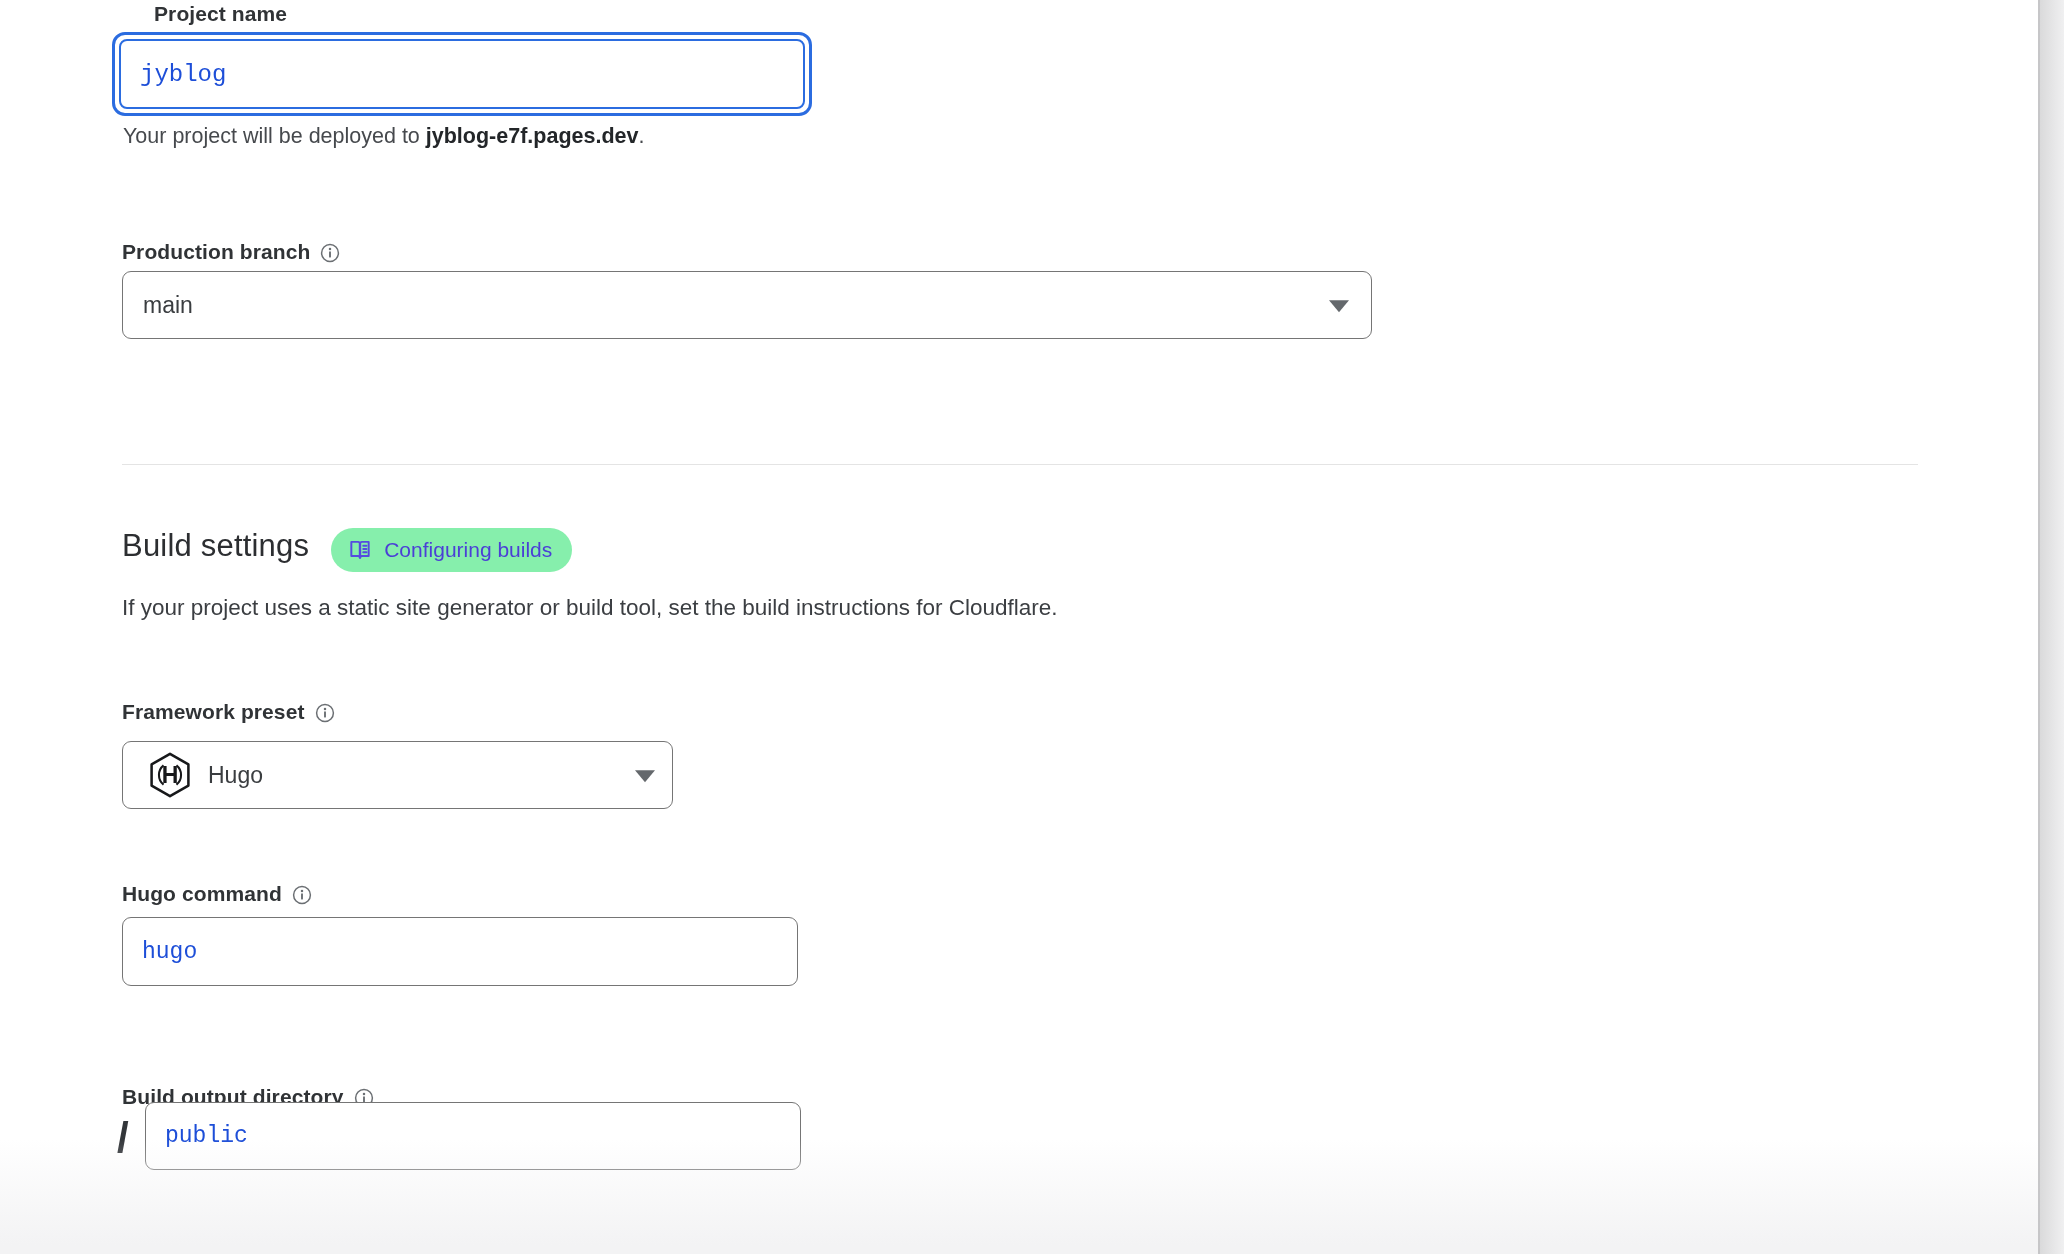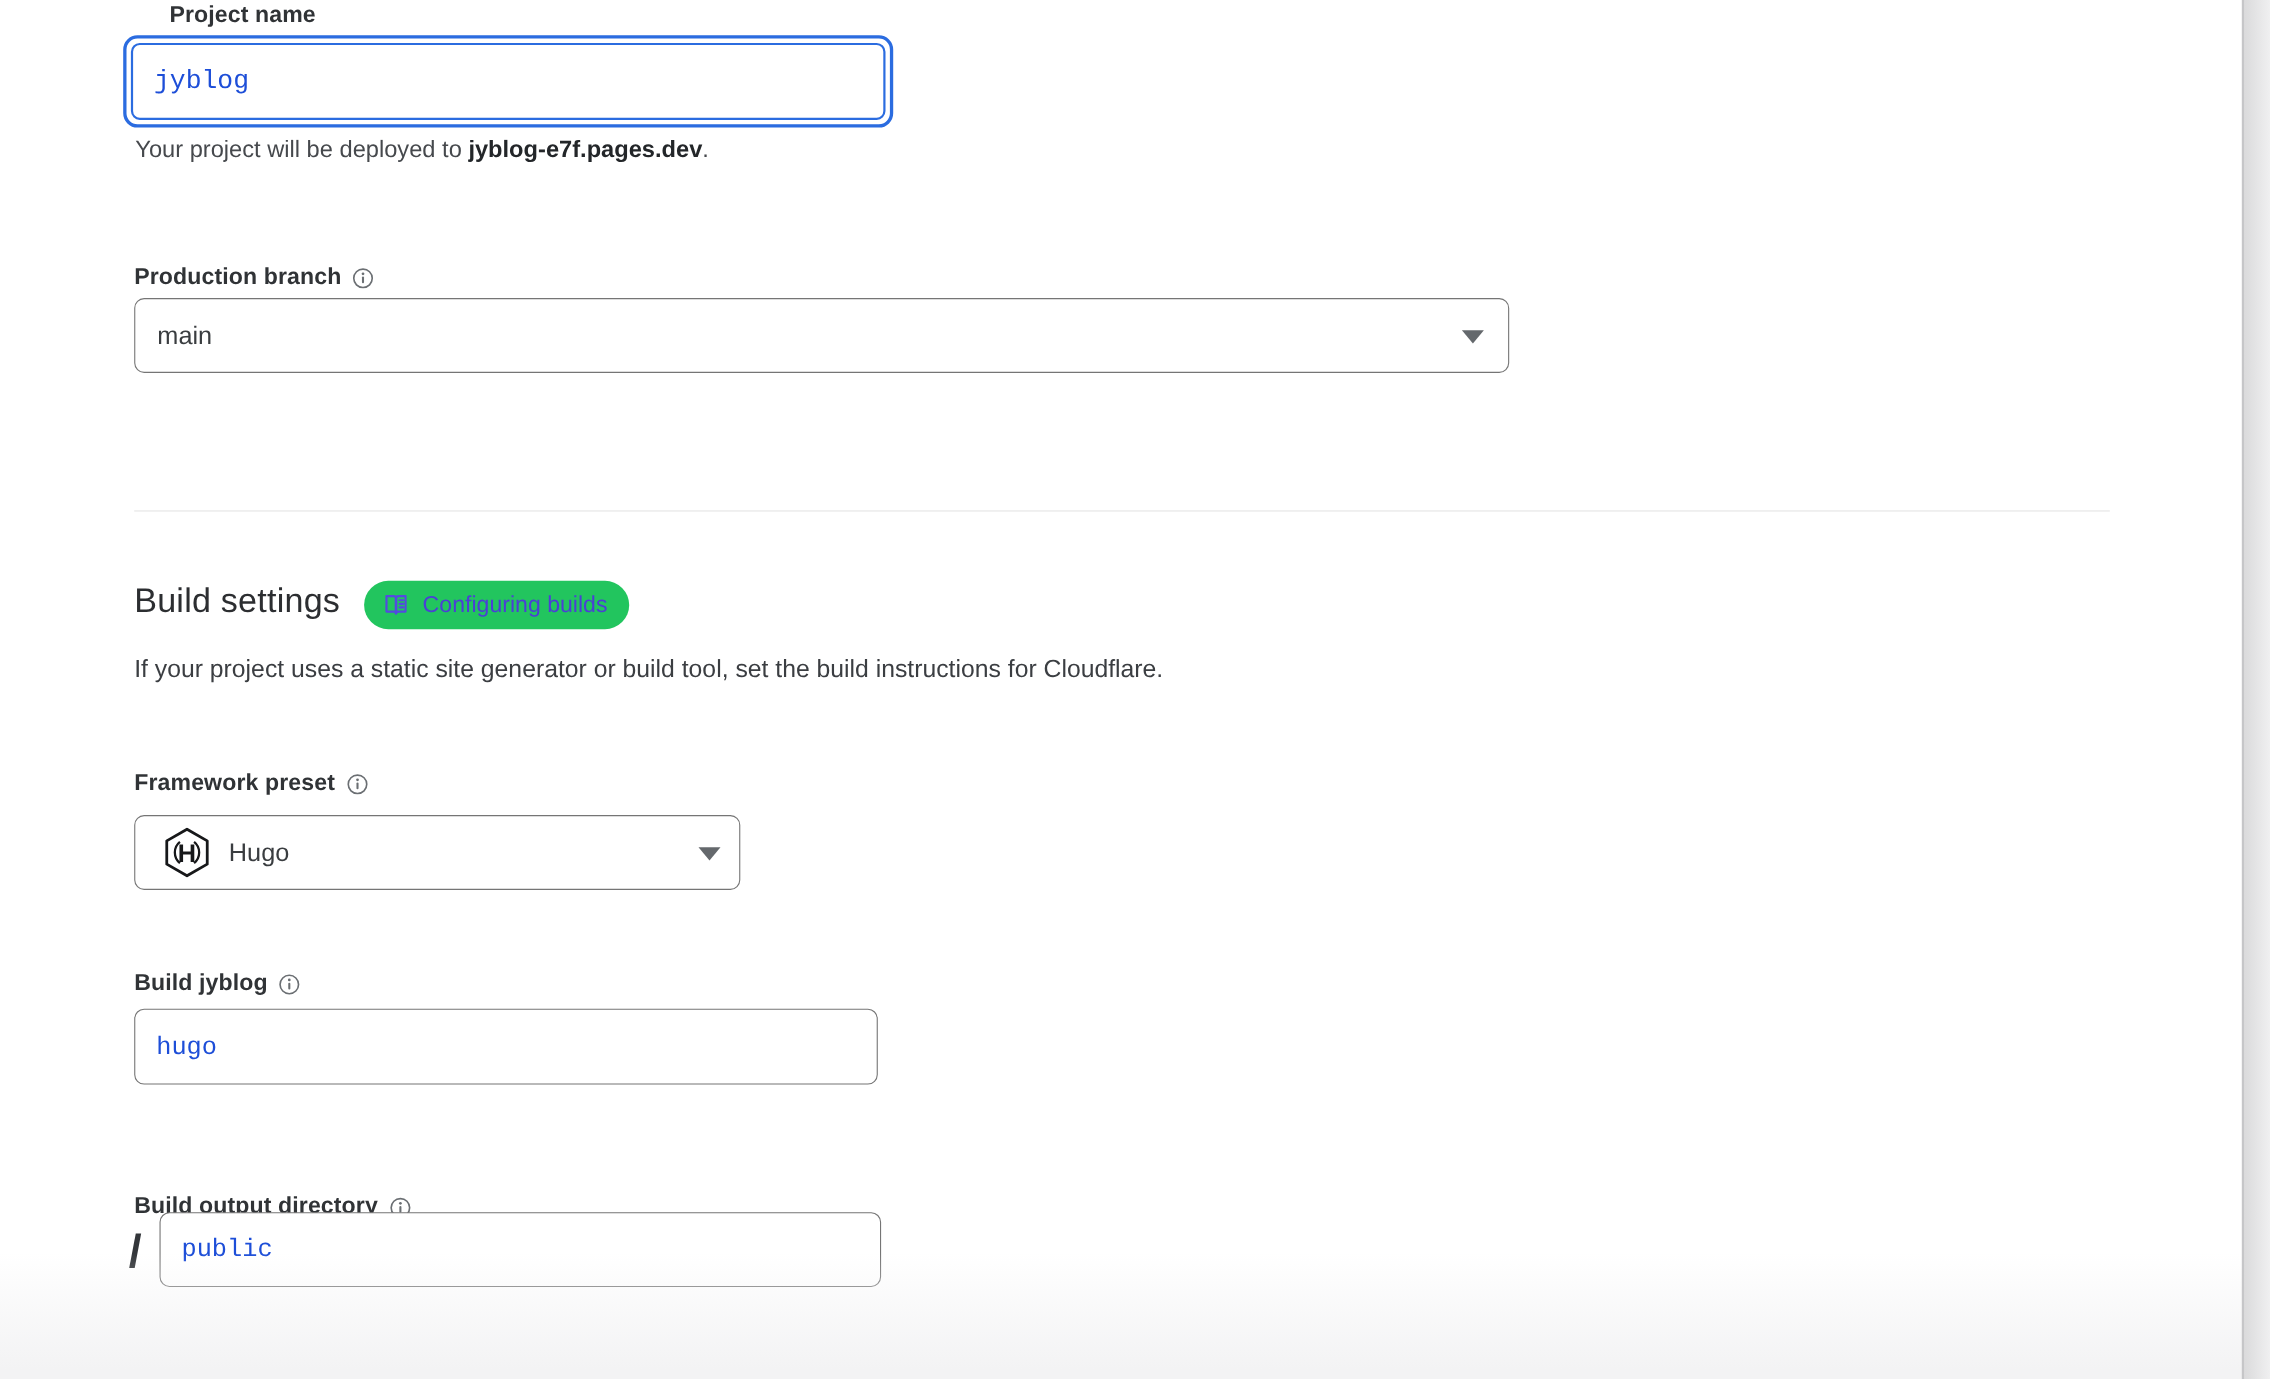--- a/index.html
+++ b/index.html
@@ -58,21 +58,21 @@
   .sel-branch .caret{ right:22px; }
 
   
   .divider{ position:absolute; left:122px; top:464px; width:1796px; height:1px; background:#e4e4e4; }
 
   
   .bs-row{ position:absolute; left:122px; top:528px; display:flex; align-items:flex-start; gap:22px; }
   .bs-heading{ font-size:31px; font-weight:400; color:#2c2e31; letter-spacing:.2px; }
   .bs-badge{
     display:flex; align-items:center; gap:11px;
-    background:#22c55e; color:#4b3fd6;
+    background:#86efac; color:#4b3fd6;
     font-size:21px; border-radius:24px; height:44px; padding:0 20px 0 16px;
     cursor:pointer;
   }
   .bs-desc{ position:absolute; left:122px; top:595px; font-size:22.5px; color:#3b3e42; }
 
   
   .lbl-preset{ top:700px; }
   .sel-preset{ left:122px; top:741px; width:551px; height:68px; gap:15px; }
   .sel-preset .caret{ right:17px; }
   .hugo-icon{ display:inline-flex; margin-left:4px; }
@@ -166,21 +166,21 @@
         <path d="M36 29 A 27 27 0 0 0 36 71" fill="none" stroke="#17181a" stroke-width="4.5"></path>
         <path d="M64 29 A 27 27 0 0 1 64 71" fill="none" stroke="#17181a" stroke-width="4.5"></path>
         <text x="50" y="68" text-anchor="middle" font-family="Liberation Sans, sans-serif" font-size="50" font-weight="bold" fill="#17181a">H</text>
       </svg>
     </span>
     <span>Hugo</span>
     <span class="caret"></span>
   </div>
 
   <div class="field-label lbl-cmd">
-    <span>Build jyblog</span>
+    <span>Hugo command</span>
     <span class="info-icon">
       <svg width="20" height="20" viewBox="0 0 20 20">
         <circle cx="10" cy="10" r="8.4" fill="none" stroke="#6b6f73" stroke-width="1.5"></circle>
         <circle cx="10" cy="5.9" r="1.25" fill="#6b6f73"></circle>
         <rect x="9.05" y="8.3" width="1.9" height="6.3" rx="0.95" fill="#6b6f73"></rect>
       </svg>
     </span>
   </div>
   <div class="inp-cmd">
     <input class="text-input" type="text" value="hugo" style="">

